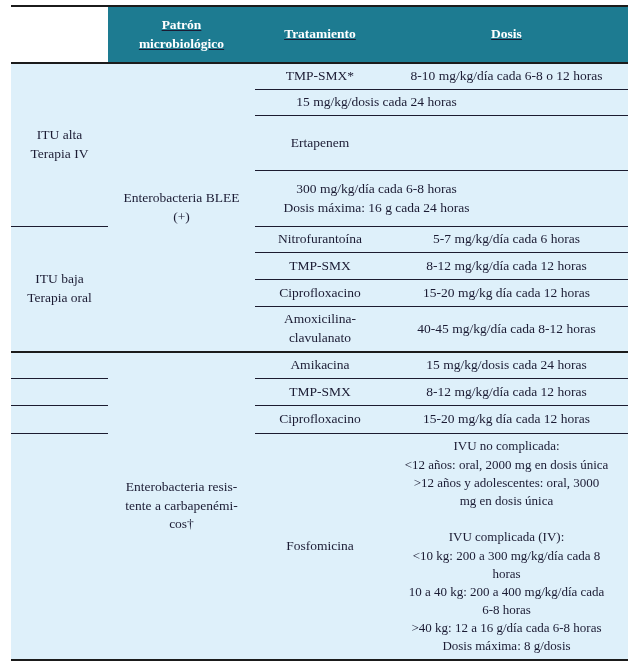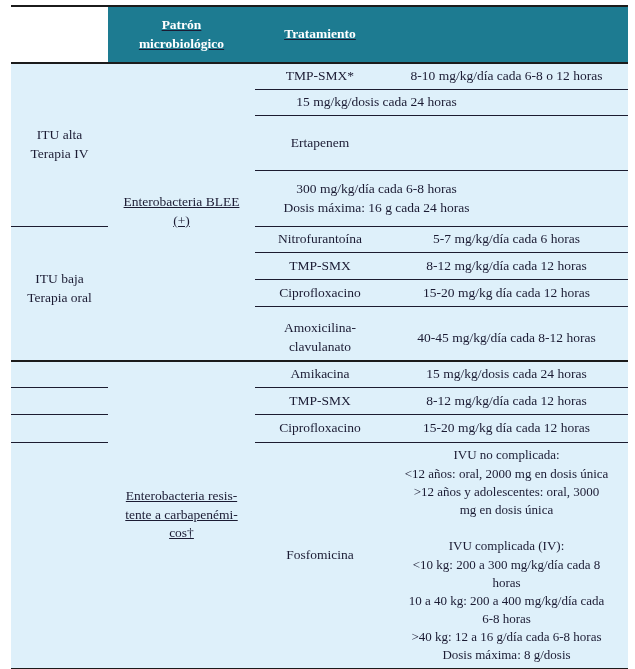--- a/index.html
+++ b/index.html
@@ -17,54 +17,55 @@
     display:flex;align-items:center;justify-content:center;
     text-align:center;white-space:pre-line;
     color:#ffffff;font-weight:bold;font-size:13.5px;line-height:1.35;
   }
   .hcol2{width:147px;} .hcol3{width:130px;} .hcol4{width:243px;}
   .tbody{background:#def0fa;}
   .section{display:flex;}
   .col1{width:97px;display:flex;flex-direction:column;}
   .col2{
     width:147px;display:flex;align-items:center;justify-content:center;
-    text-align:center;white-space:pre-line;padding:0 4px;box-sizing:border-box;text-decoration:underline;
+    text-align:center;white-space:pre-line;padding:0 4px;box-sizing:border-box;
   }
   .col34{width:373px;display:flex;flex-direction:column;}
   .row{display:flex;box-sizing:border-box;}
   .c1cell{
     box-sizing:border-box;display:flex;align-items:center;justify-content:center;
     text-align:center;white-space:pre-line;
   }
   .tcell{
     width:130px;display:flex;align-items:center;justify-content:center;
     text-align:center;white-space:pre-line;padding:0 6px;box-sizing:border-box;
   }
   .dcell{
     width:243px;display:flex;align-items:center;justify-content:center;
     text-align:center;white-space:pre-line;padding:0 2px;box-sizing:border-box;
   }
   .sep{border-bottom:1px solid #1c1c30;}
   .h26{height:26px;} .h27{height:27px;} .h28{height:28px;}
-  .h44{height:44px;margin-top:9px;} .h55{height:55px;} .h56{height:56px;}
+  .h44{height:44px;} .h55{height:55px;} .h56{height:56px;}
   .h124{height:124px;} .h163{height:163px;} .h225{height:225px;}
   .dcell.big{font-size:13px;text-align:center;}
 </style>
 </head>
 <body>
 
 <div class="table">
   <div class="hline"></div>
 
   <div class="header">
     <div class="hcol1"></div>
     <div class="hteal">
       <div class="hcell hcol2">Patrón
 microbiológico</div>
       <div class="hcell hcol3">Tratamiento</div>
+      <div class="hcell hcol4">Dosis</div>
     </div>
   </div>
 
   <div class="hline"></div>
 
   <div class="tbody">
 
     <div class="section">
       <div class="col1">
         <div class="c1cell h163 sep">ITU alta

